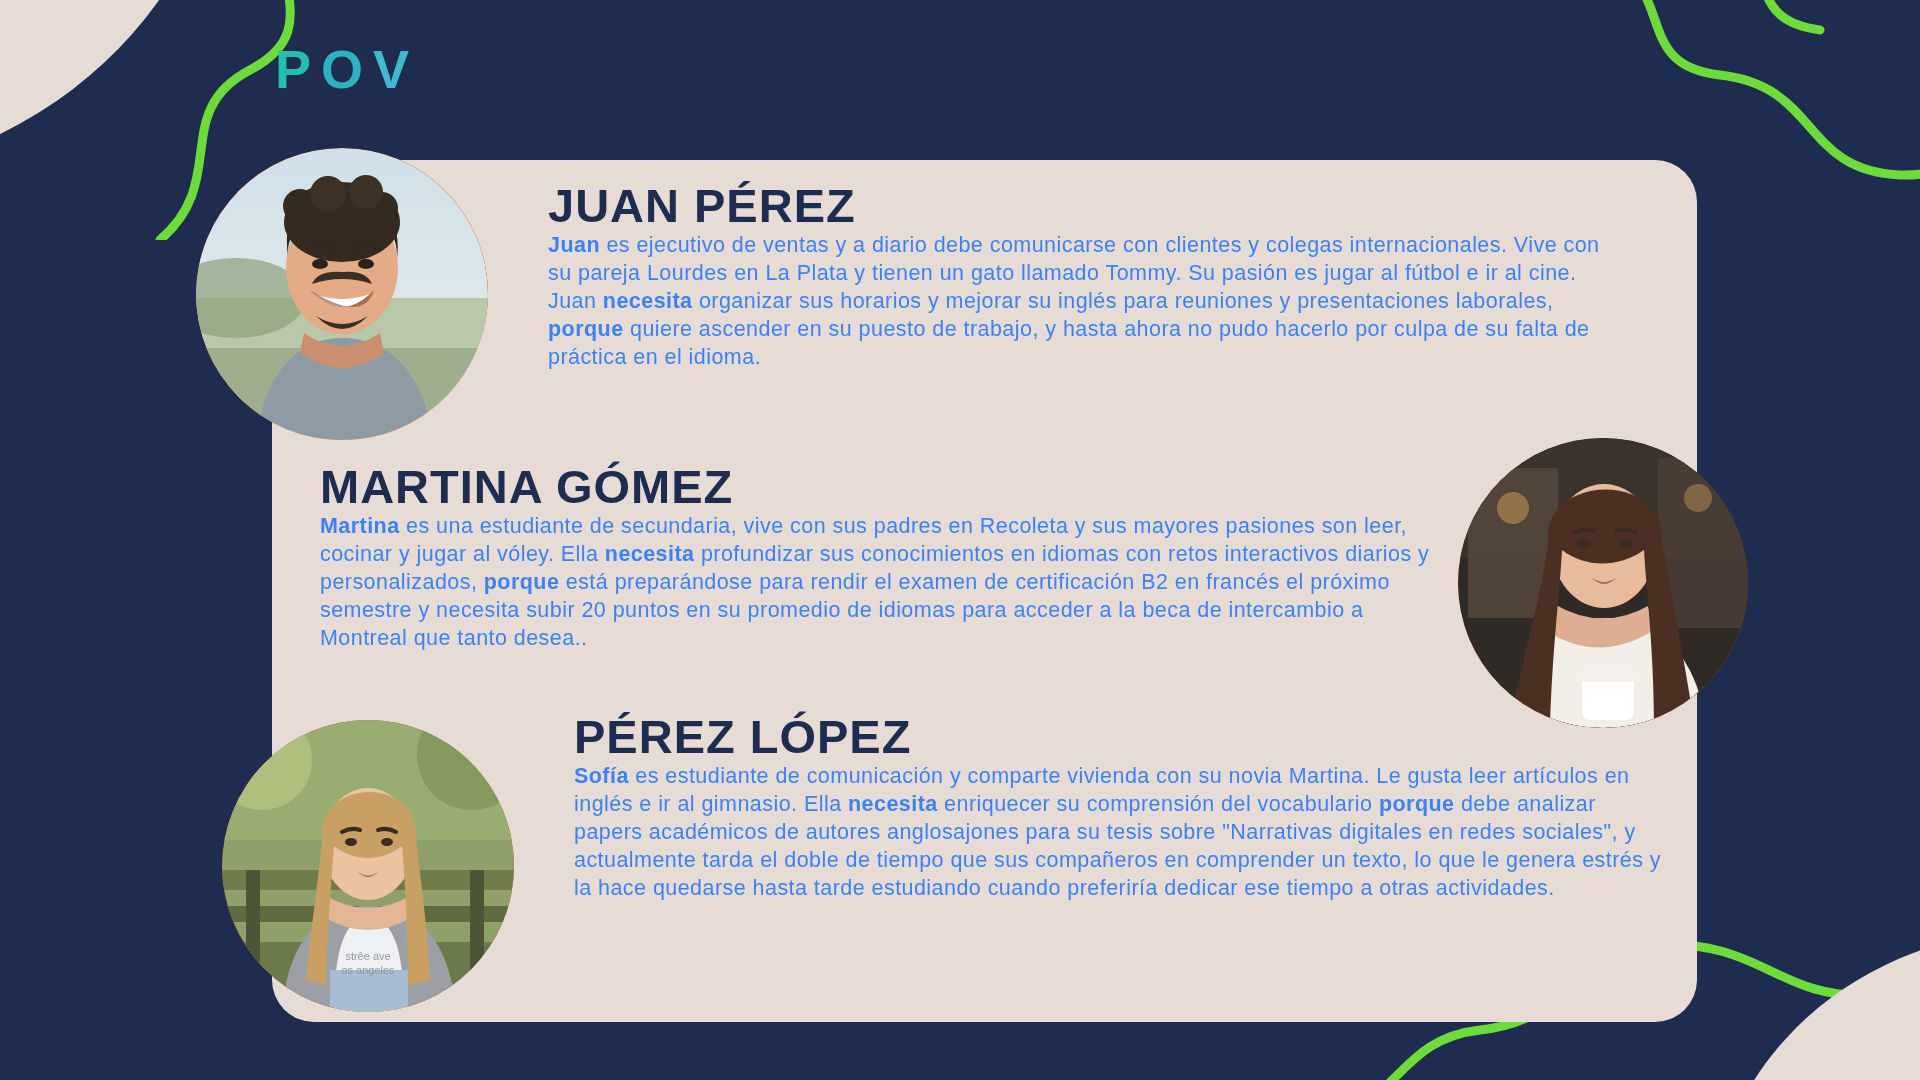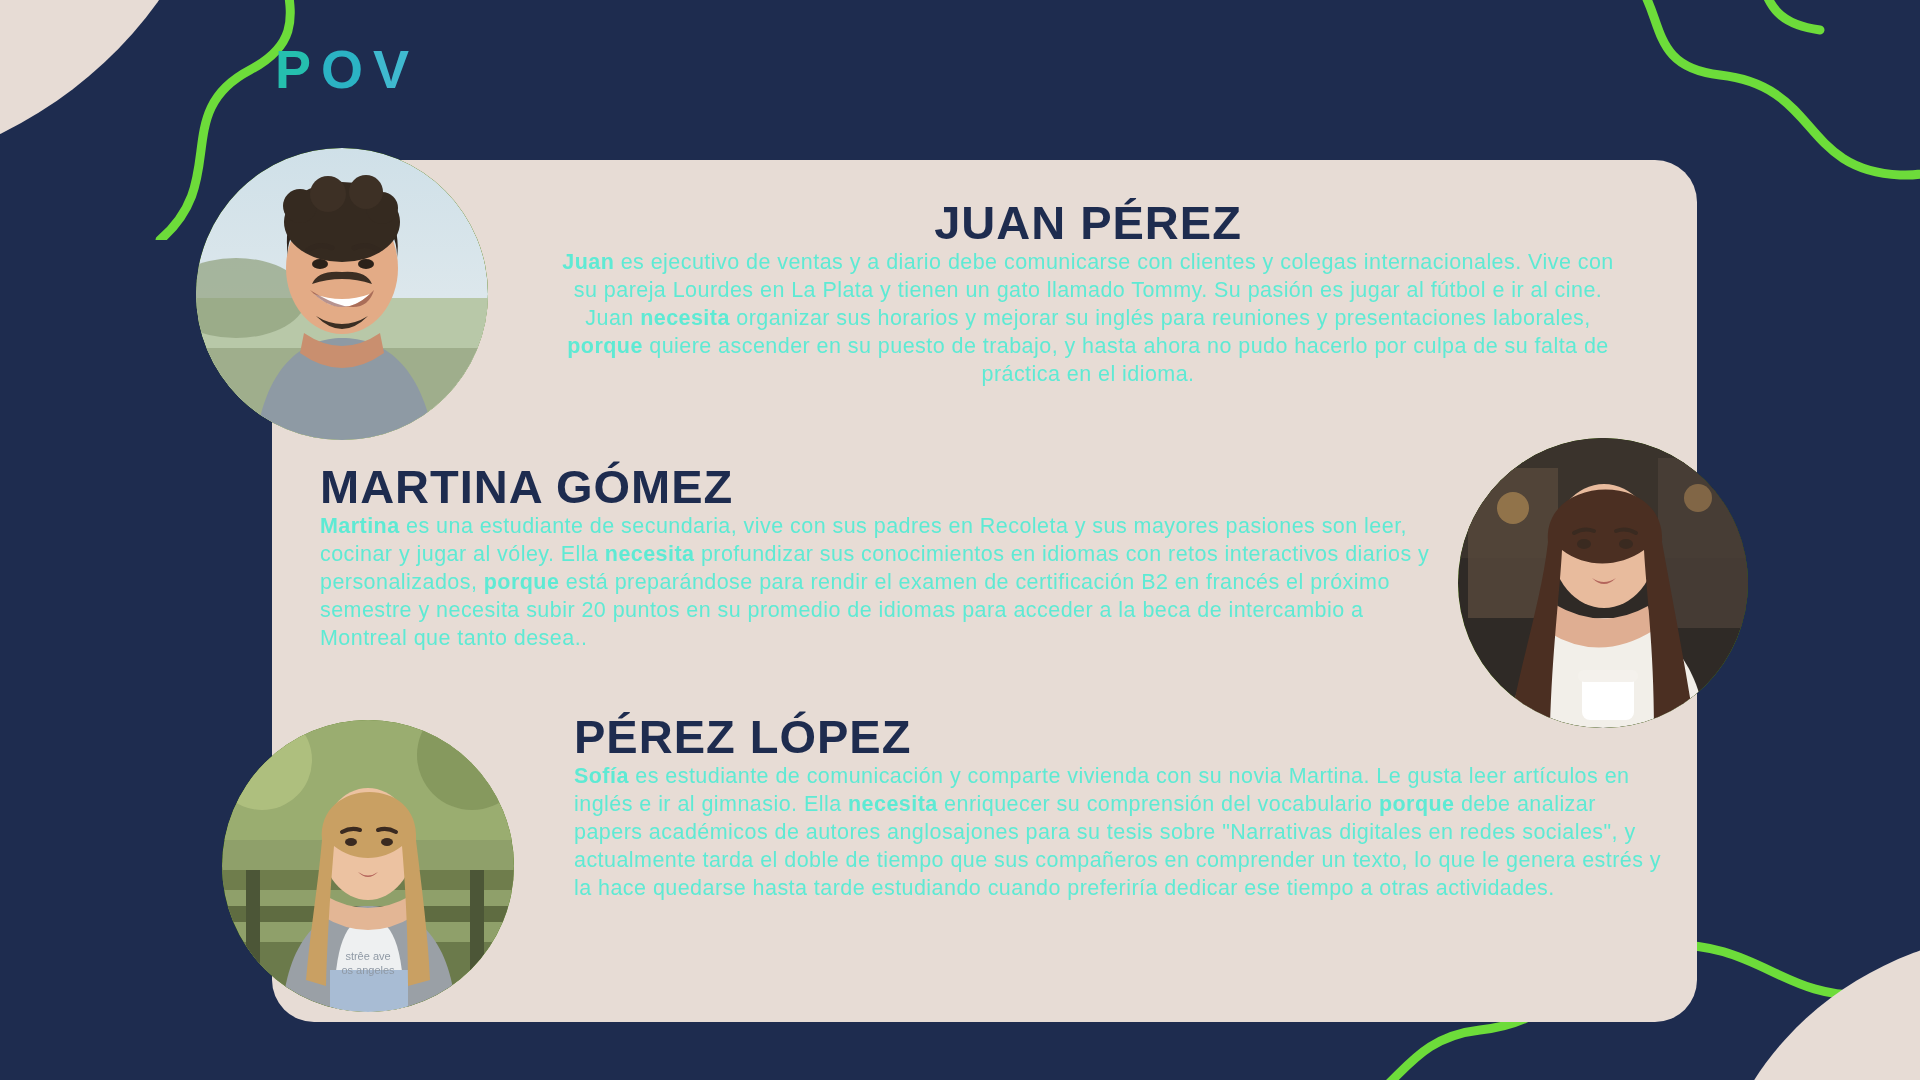--- a/index.html
+++ b/index.html
@@ -85,21 +85,21 @@
     height: 862px;
     background: #e7dcd5;
     border-radius: 42px;
   }
 
   
   .photo {
     position: absolute;
     border-radius: 50%;
     overflow: hidden;
-    background: #4d7c0f;
+    background: #c2410c;
   }
   .photo svg { display: block; }
 
   .photo-juan   { left: 196px; top: 148px;  width: 292px; height: 292px; }
   .photo-martina{ left: 1458px; top: 438px; width: 290px; height: 290px; }
   .photo-sofia  { left: 222px; top: 720px;  width: 292px; height: 292px; }
 
   
   .persona { position: absolute; color: #1e2c4f; }
   .persona h2 {
@@ -107,25 +107,25 @@
     font-size: 47px;
     font-weight: bold;
     letter-spacing: 1px;
     line-height: 1.05;
   }
   .persona p {
     margin: 0;
     font-size: 21.5px;
     line-height: 1.30;
     letter-spacing: 0.45px;
-    color: #5eead4;
+    color: #3b82f6;
   }
   .persona b { font-weight: bold; }
 
-  .p-juan    { left: 548px;  top: 198px; width: 1080px; text-align: center; }
+  .p-juan    { left: 548px;  top: 181px; width: 1080px; }
   .p-martina { left: 320px;  top: 462px; width: 1120px; text-align: left; }
   .p-martina h2 { }
   .p-sofia   { left: 574px;  top: 712px; width: 1090px; }
 </style>
 </head>
 <body>
 
 <div class="slide">
 
   <div class="blob-tl"></div>

